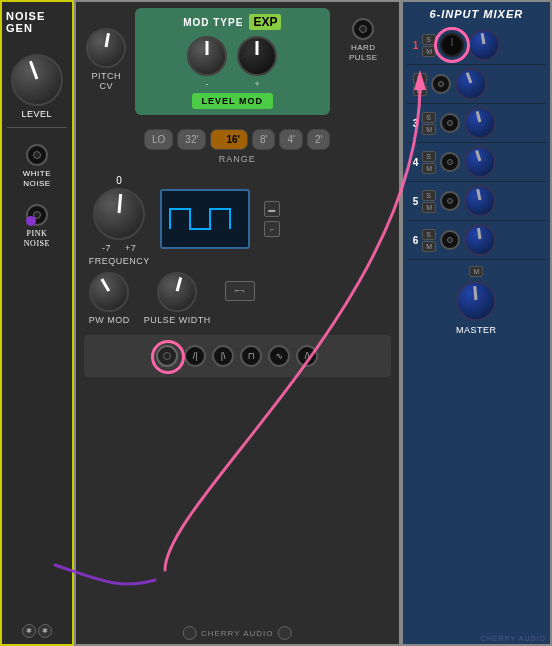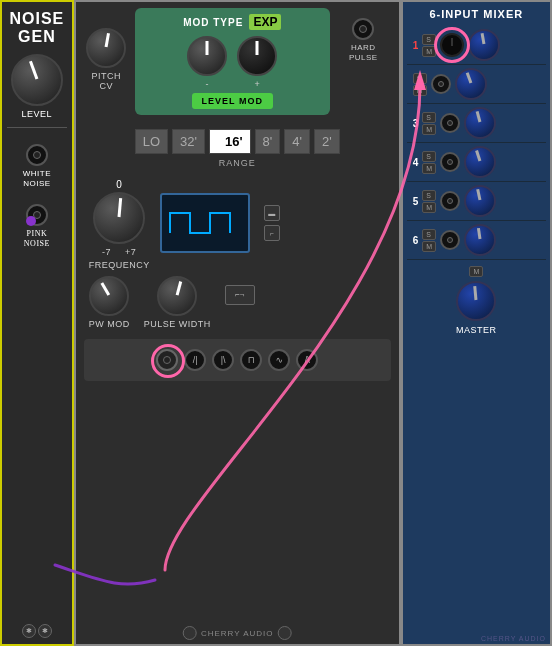--- a/index.html
+++ b/index.html
@@ -20,25 +20,24 @@
       background: #2a2a2a;
       border: 2px solid #cccc00;
       display: flex;
       flex-direction: column;
       align-items: center;
       padding: 8px 4px;
       position: relative;
     }
     .noise-gen-title {
       color: #fff;
-      font-size: 16px;
+      font-size: 11px;
       font-weight: bold;
-      text-align: center;
       letter-spacing: 1px;
-      margin-bottom: 8px;
+      margin-bottom: 20px;
     }
 
     
     .oscillator {
       width: 368px;
       height: 646px;
       background: #2d2d2d;
       border: 2px solid #888;
       display: flex;
       flex-direction: column;
@@ -65,20 +64,21 @@
       align-items: center;
       padding: 6px 4px;
     }
     .mixer-title {
       color: #fff;
       font-size: 11px;
       font-weight: bold;
       letter-spacing: 1px;
       margin-bottom: 6px;
       text-align: center;
+      font-style: italic;
     }
 
     
     .knob {
       border-radius: 50%;
       position: relative;
       display: flex;
       align-items: center;
       justify-content: center;
     }
@@ -182,27 +182,27 @@
       margin-bottom: 8px;
     }
     .range-buttons {
       display: flex;
       gap: 4px;
       margin-bottom: 4px;
     }
     .range-btn {
       background: #555;
       color: #aaa;
-      font-size: 13px;
+      font-size: 10px;
       padding: 4px 7px;
-      border-radius: 0;
+      border-radius: 7px;
       border: 1px solid #444;
     }
     .range-btn.active {
-      background: #ffffff;
+      background: #a16207;
       color: #000;
       font-weight: bold;
       padding-left: 15px;
     }
     .range-label {
       color: #aaa;
       font-size: 9px;
       letter-spacing: 1px;
     }
 

